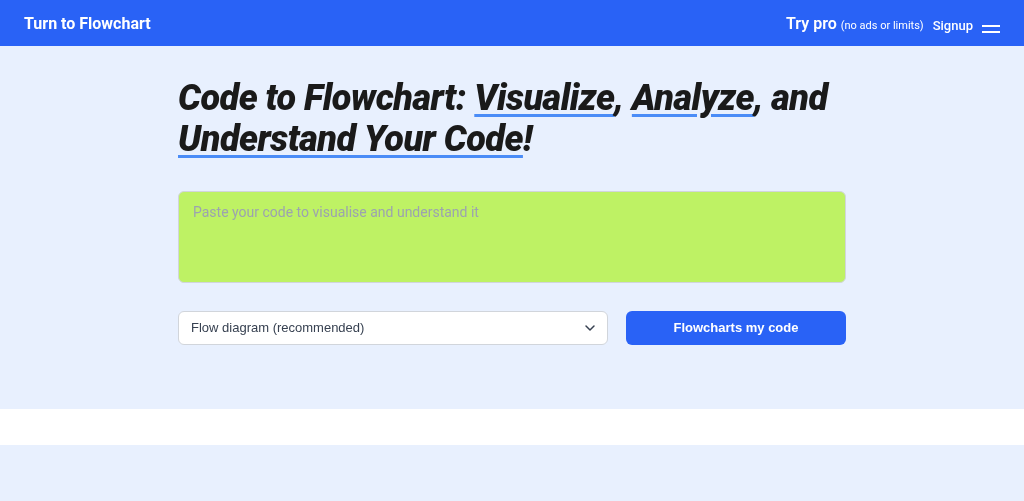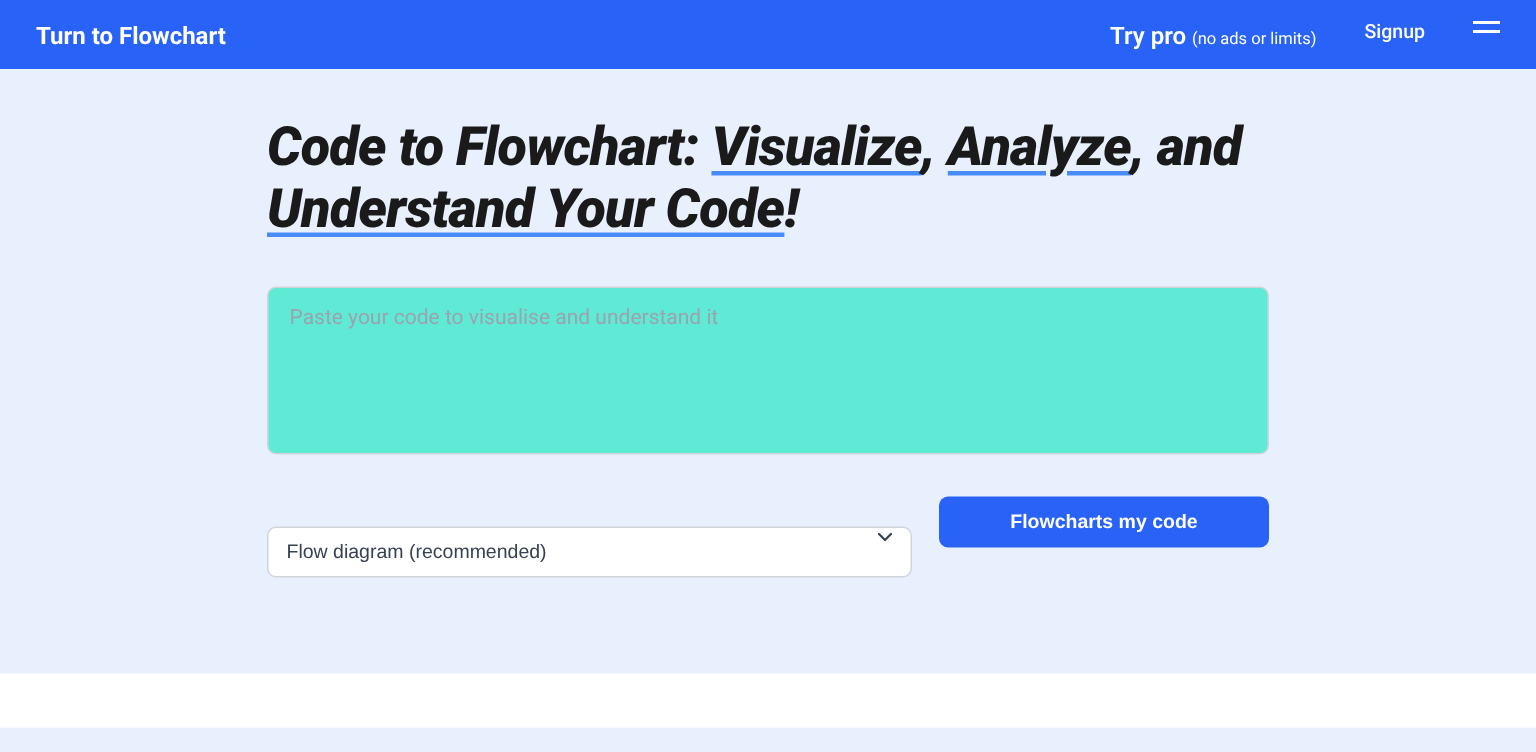--- a/index.html
+++ b/index.html
@@ -1,33 +1,33 @@
 <!DOCTYPE html>
 <html><head>
   <meta charset="utf-8">
   <style>
     * { margin: 0; padding: 0; box-sizing: border-box; }
     body { font-family: -apple-system, BlinkMacSystemFont, 'Segoe UI', Roboto, sans-serif; background: #e8f0fe; width: 1024px; height: 501px; overflow: hidden; }
     .header { background: #2962f6; color: white; display: flex; align-items: center; justify-content: space-between; padding: 0 24px; height: 46px; }
     .brand { font-weight: 700; font-size: 16px; }
-    .header-right { display: flex; align-items: flex-start; gap: 32px; }
+    .header-right { display: flex; align-items: flex-end; gap: 9px; }
     .try-pro { font-size: 16px; font-weight: 600; cursor: pointer; }
     .try-pro-note { font-size: 11px; font-weight: 400; margin-left: 4px; }
     .signup { font-size: 13px; font-weight: 500; cursor: pointer; }
     .menu-icon { cursor: pointer; display: flex; flex-direction: column; gap: 4px; width: 18px; }
     .menu-icon span { height: 2px; background: white; width: 100%; }
     .content { padding: 32px 178px 0 178px; }
     .hero-title { font-size: 36px; font-weight: 900; color: #1a1a1a; line-height: 1.15; letter-spacing: -0.5px; font-style: italic; }
     .underline { text-decoration: underline; text-decoration-color: #4a8cf7; text-decoration-thickness: 3px; text-underline-offset: 4px; }
     .subtitle { font-size: 17px; color: #6b7280; margin-top: 12px; }
-    .textarea-box { width: 100%; height: 112px; border: 1px solid #d1d5db; border-radius: 6px; background: #5eead4; padding: 12px 14px; margin-top: 30px; font-size: 14px; font-family: inherit; color: #6b7280; resize: none; }
+    .textarea-box { width: 100%; height: 92px; border: 1px solid #d1d5db; border-radius: 6px; background: #bef264; padding: 12px 14px; margin-top: 30px; font-size: 14px; font-family: inherit; color: #6b7280; resize: none; }
     .textarea-box::placeholder { color: #9ca3af; }
     .controls { display: flex; gap: 18px; margin-top: 24px; }
     .select-wrap { position: relative; flex: 1; max-width: 432px; }
-    .select-box { width: 100%; height: 34px; border: 1px solid #d1d5db; border-radius: 6px; background: white; padding: 0 32px 0 12px; font-size: 13px; color: #374151; appearance: none; cursor: pointer; margin-top: 20px; }
+    .select-box { width: 100%; height: 34px; border: 1px solid #d1d5db; border-radius: 6px; background: white; padding: 0 32px 0 12px; font-size: 13px; color: #374151; appearance: none; cursor: pointer; }
     .chevron { position: absolute; right: 12px; top: 50%; transform: translateY(-50%); pointer-events: none; color: #374151; }
     .visualise-btn { flex: 0 0 220px; height: 34px; background: #2962f6; color: white; border: none; border-radius: 6px; font-size: 13px; font-weight: 600; cursor: pointer; }
     .section2 { background: white; margin-top: 64px; padding: 36px 0 0 0; text-align: center; }
   </style>
 </head>
 <body>
 
 <div class="header">
   <div class="brand">Turn to Flowchart</div>
   <div class="header-right">

